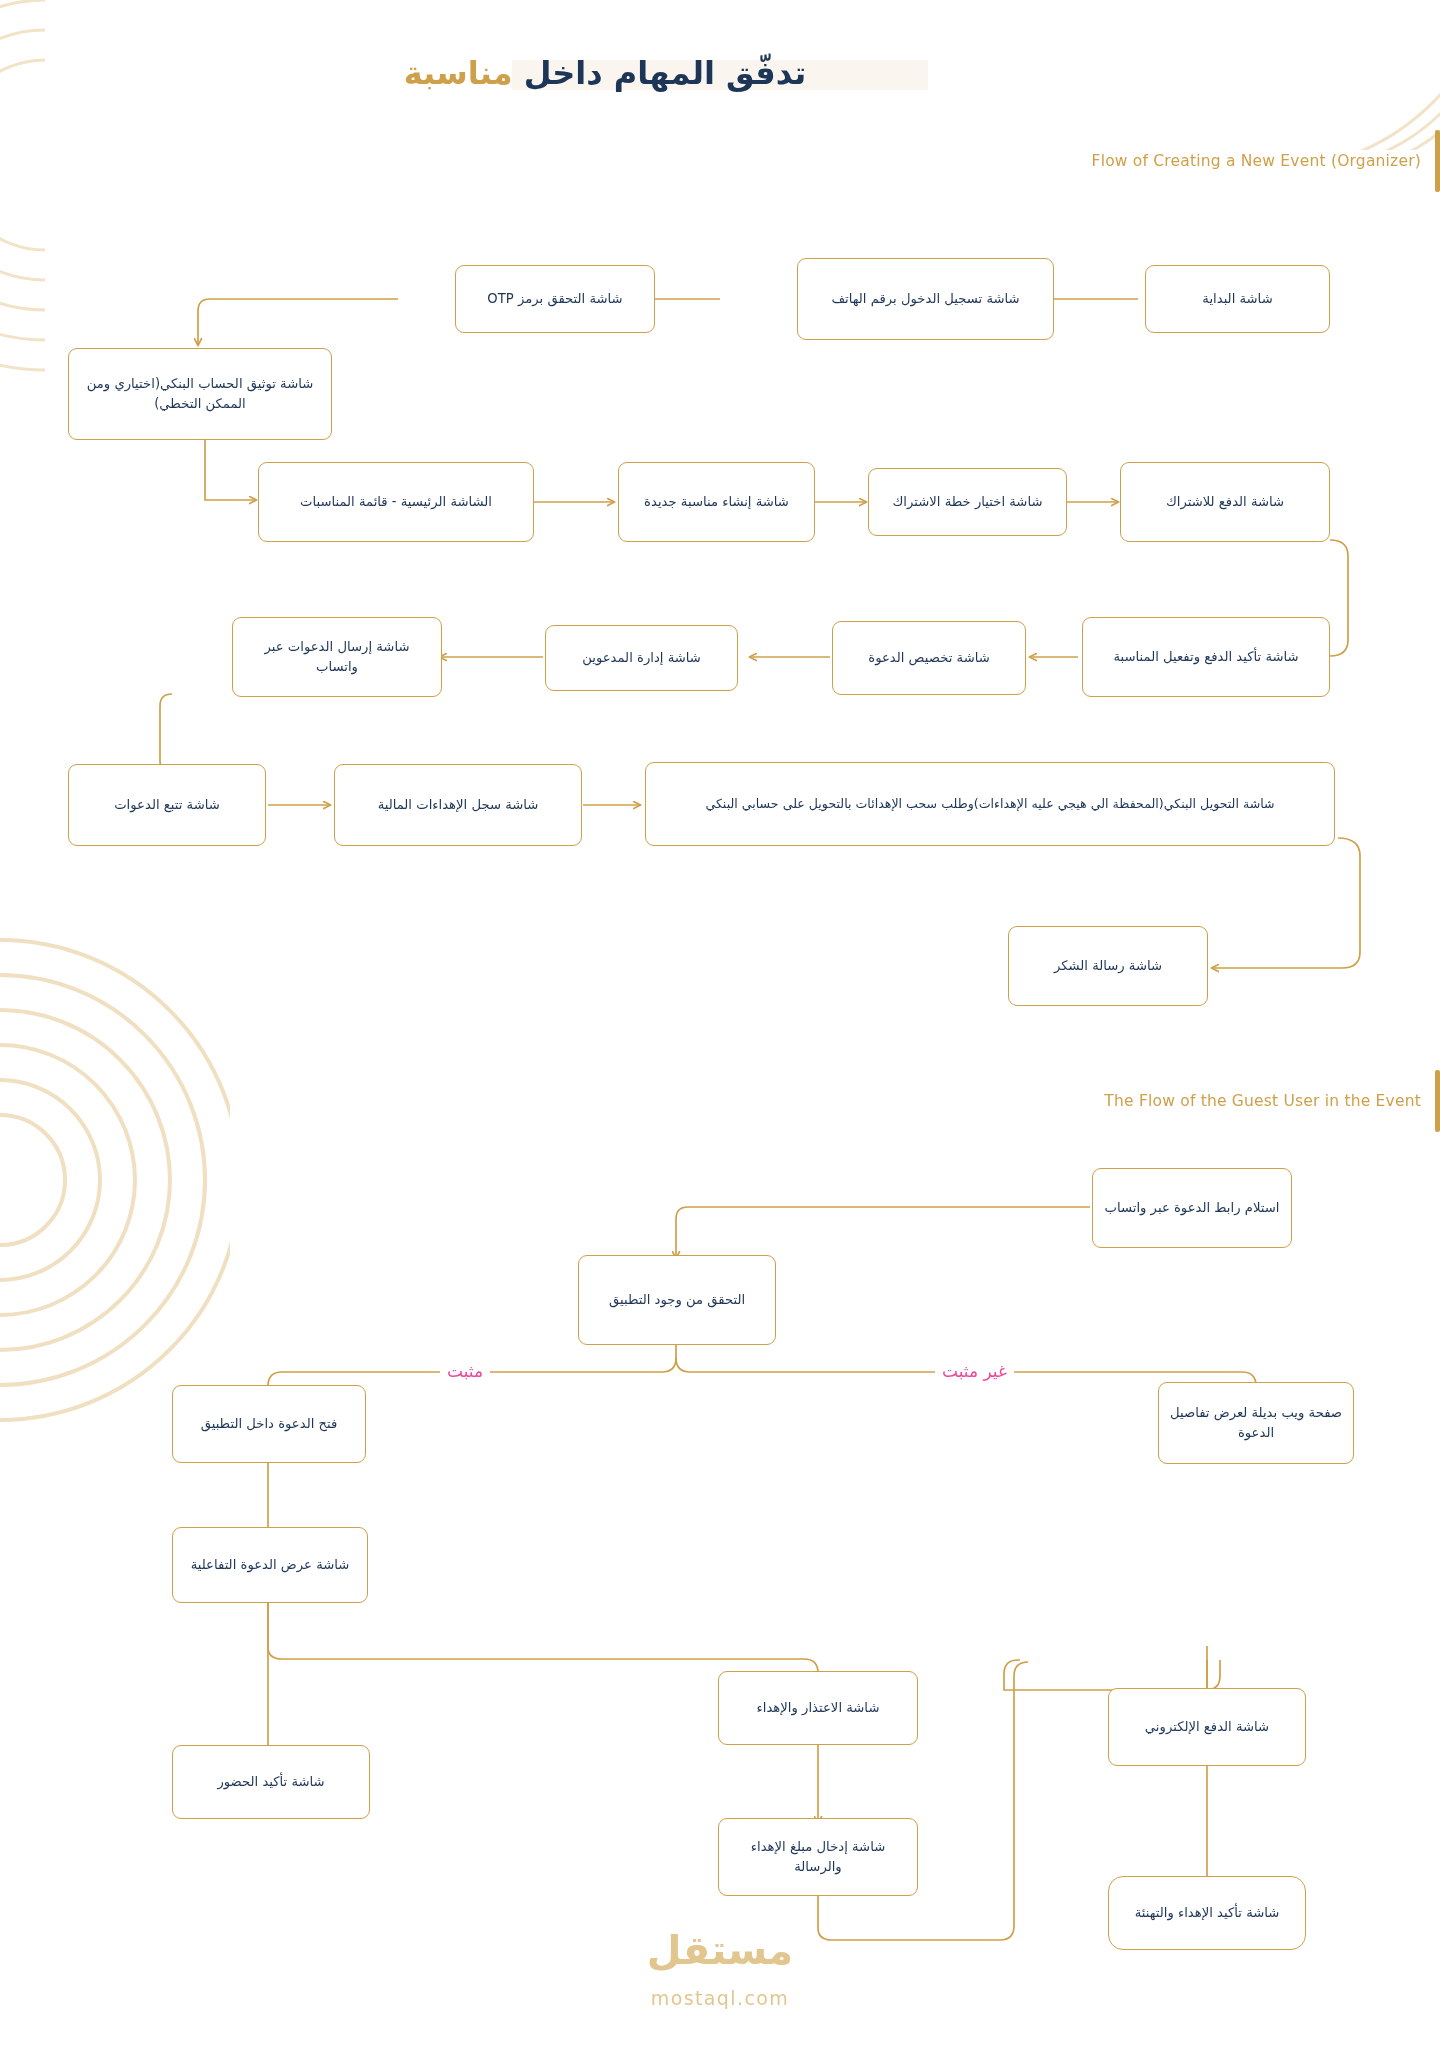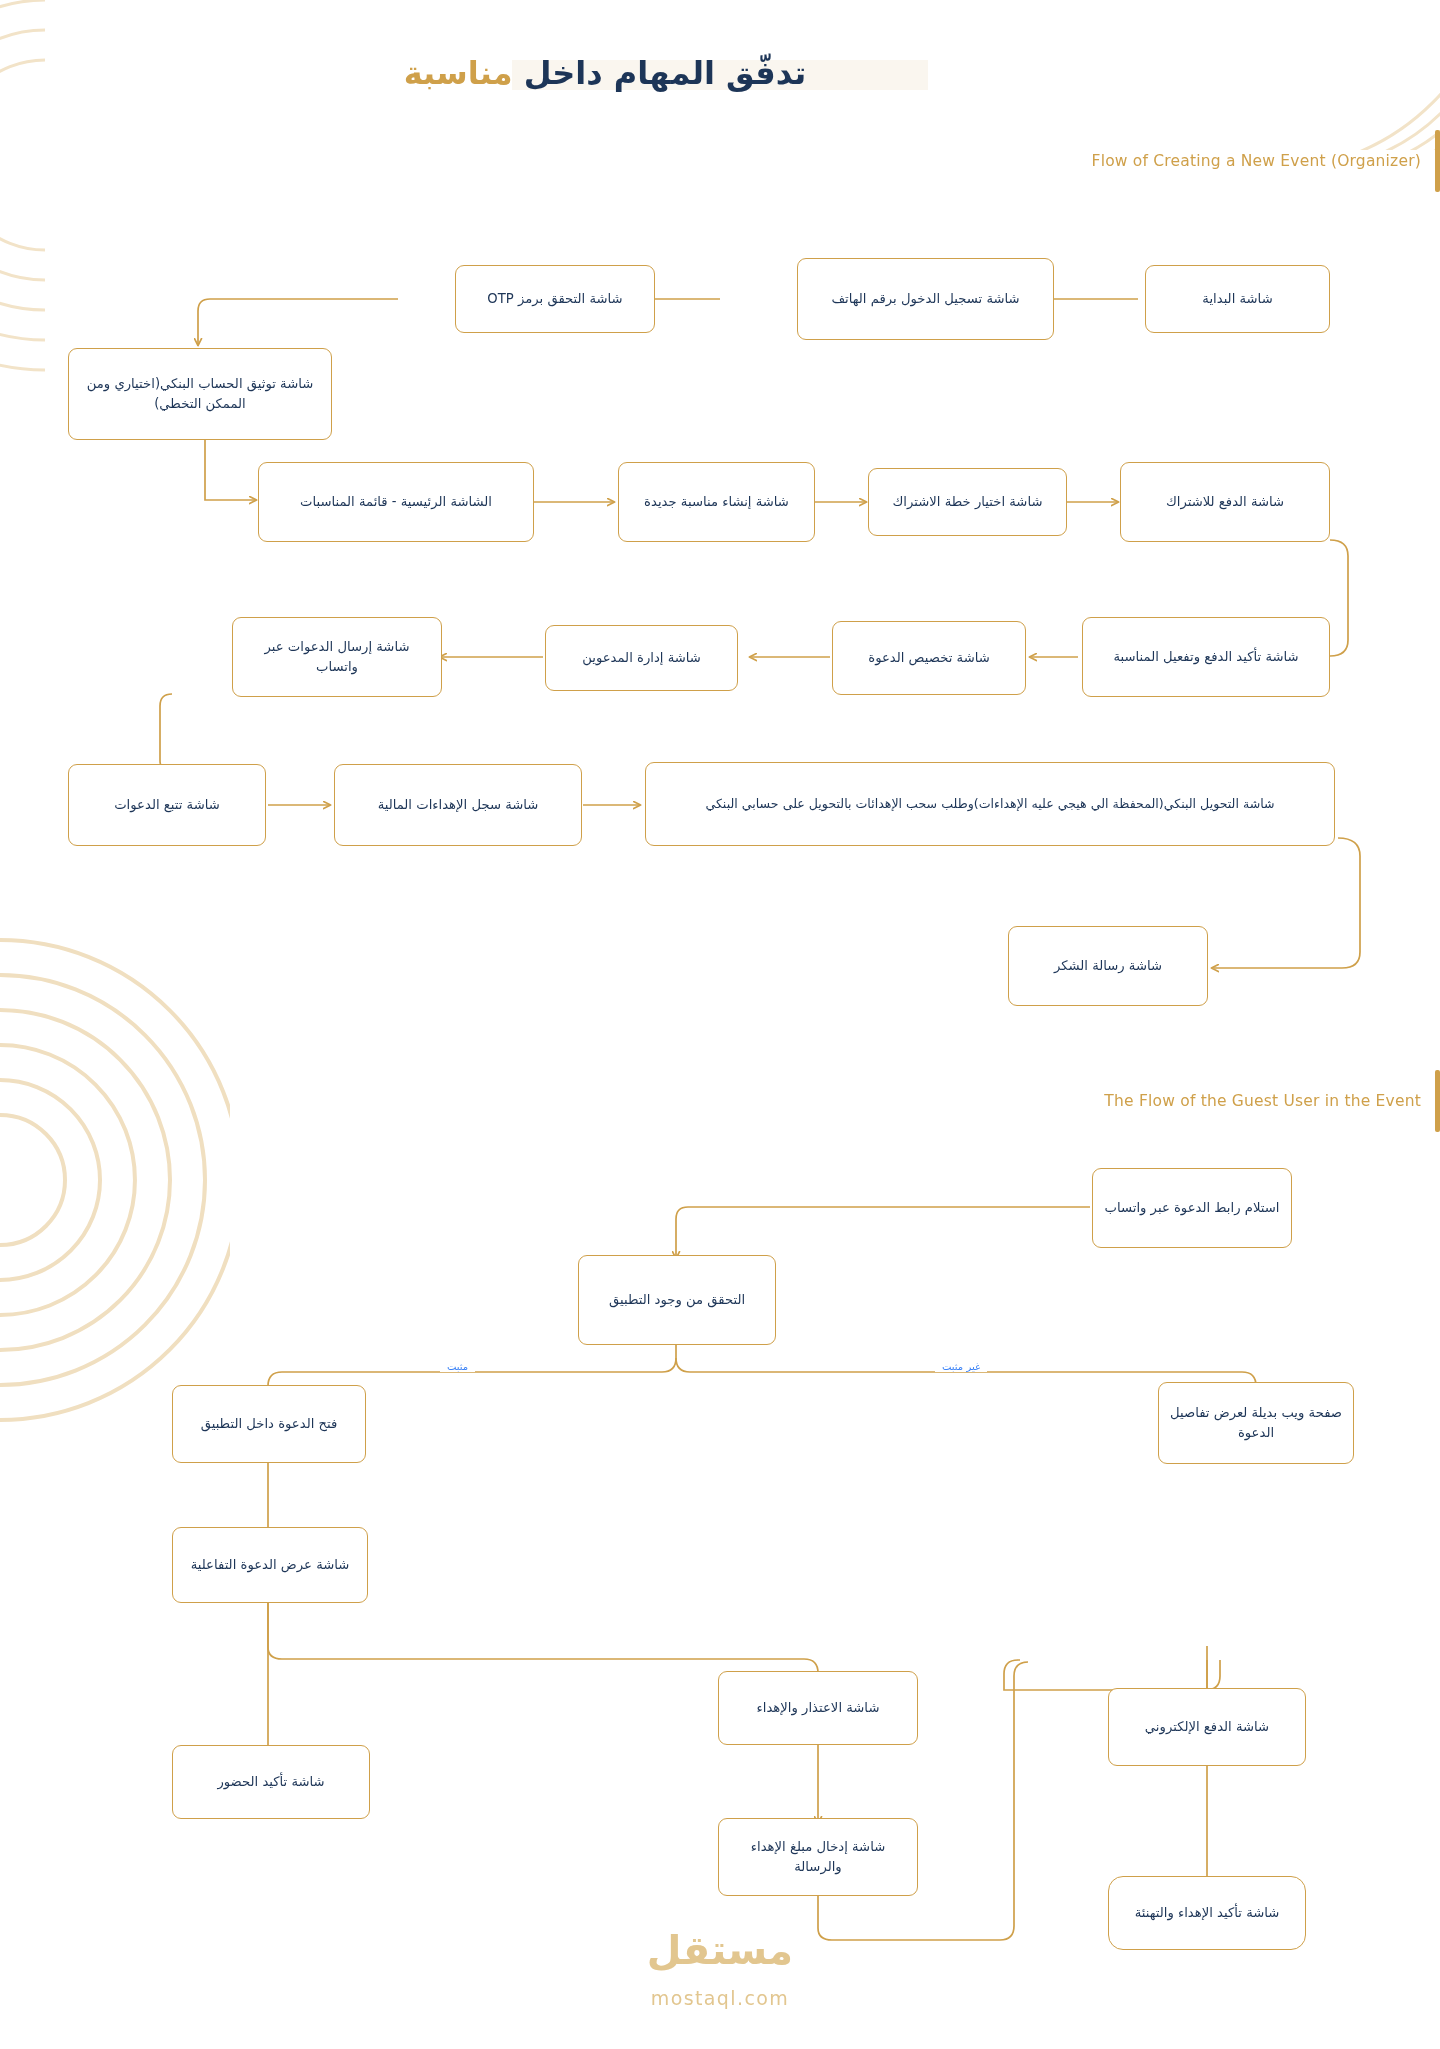--- a/index.html
+++ b/index.html
@@ -88,22 +88,22 @@
     padding: 6px 10px;
     z-index: 3;
   }
   .node.small { font-size: 12.6px; }
 
   
   #wires { position: absolute; left: 0; top: 0; width: 1440px; height: 2049px; z-index: 1; }
 
   .edge-label {
     position: absolute;
-    font-size: 10px;
-    color: #3b82f6;
+    font-size: 17px;
+    color: #ec4899;
     direction: rtl;
     background: #ffffff;
     padding: 0 7px;
     z-index: 4;
     white-space: nowrap;
   }
 
   
   #watermark {
     position: absolute;

